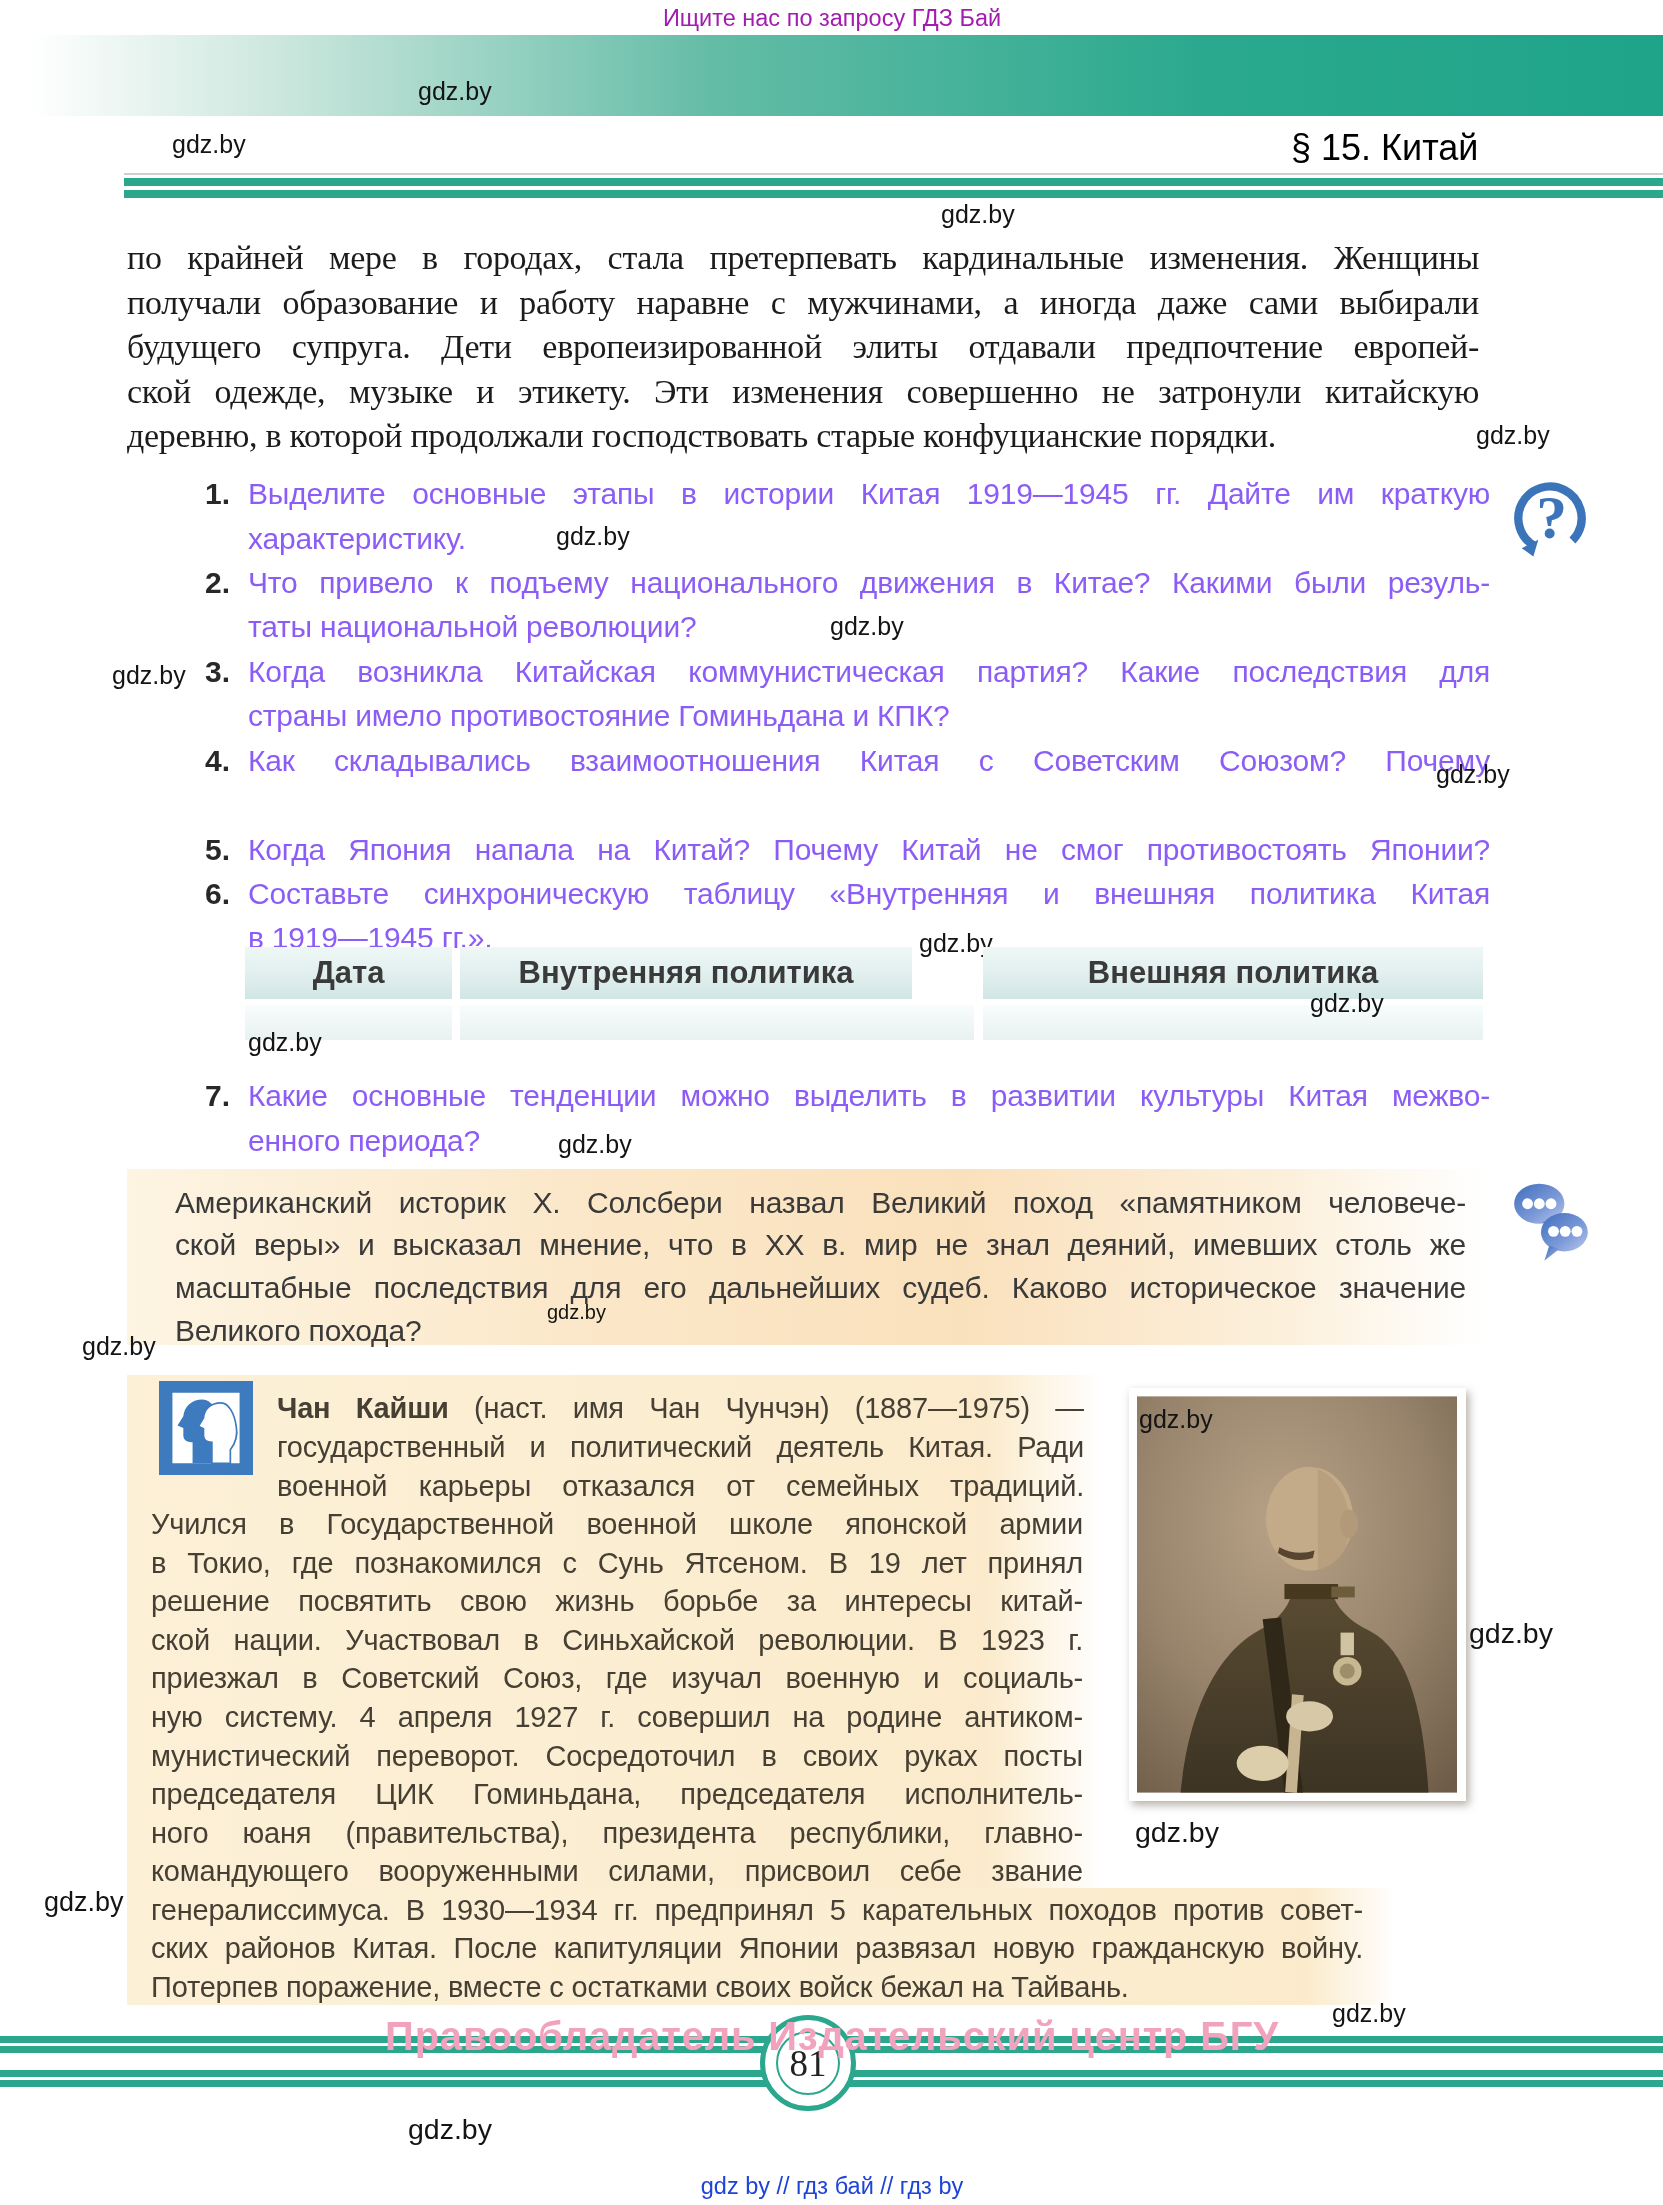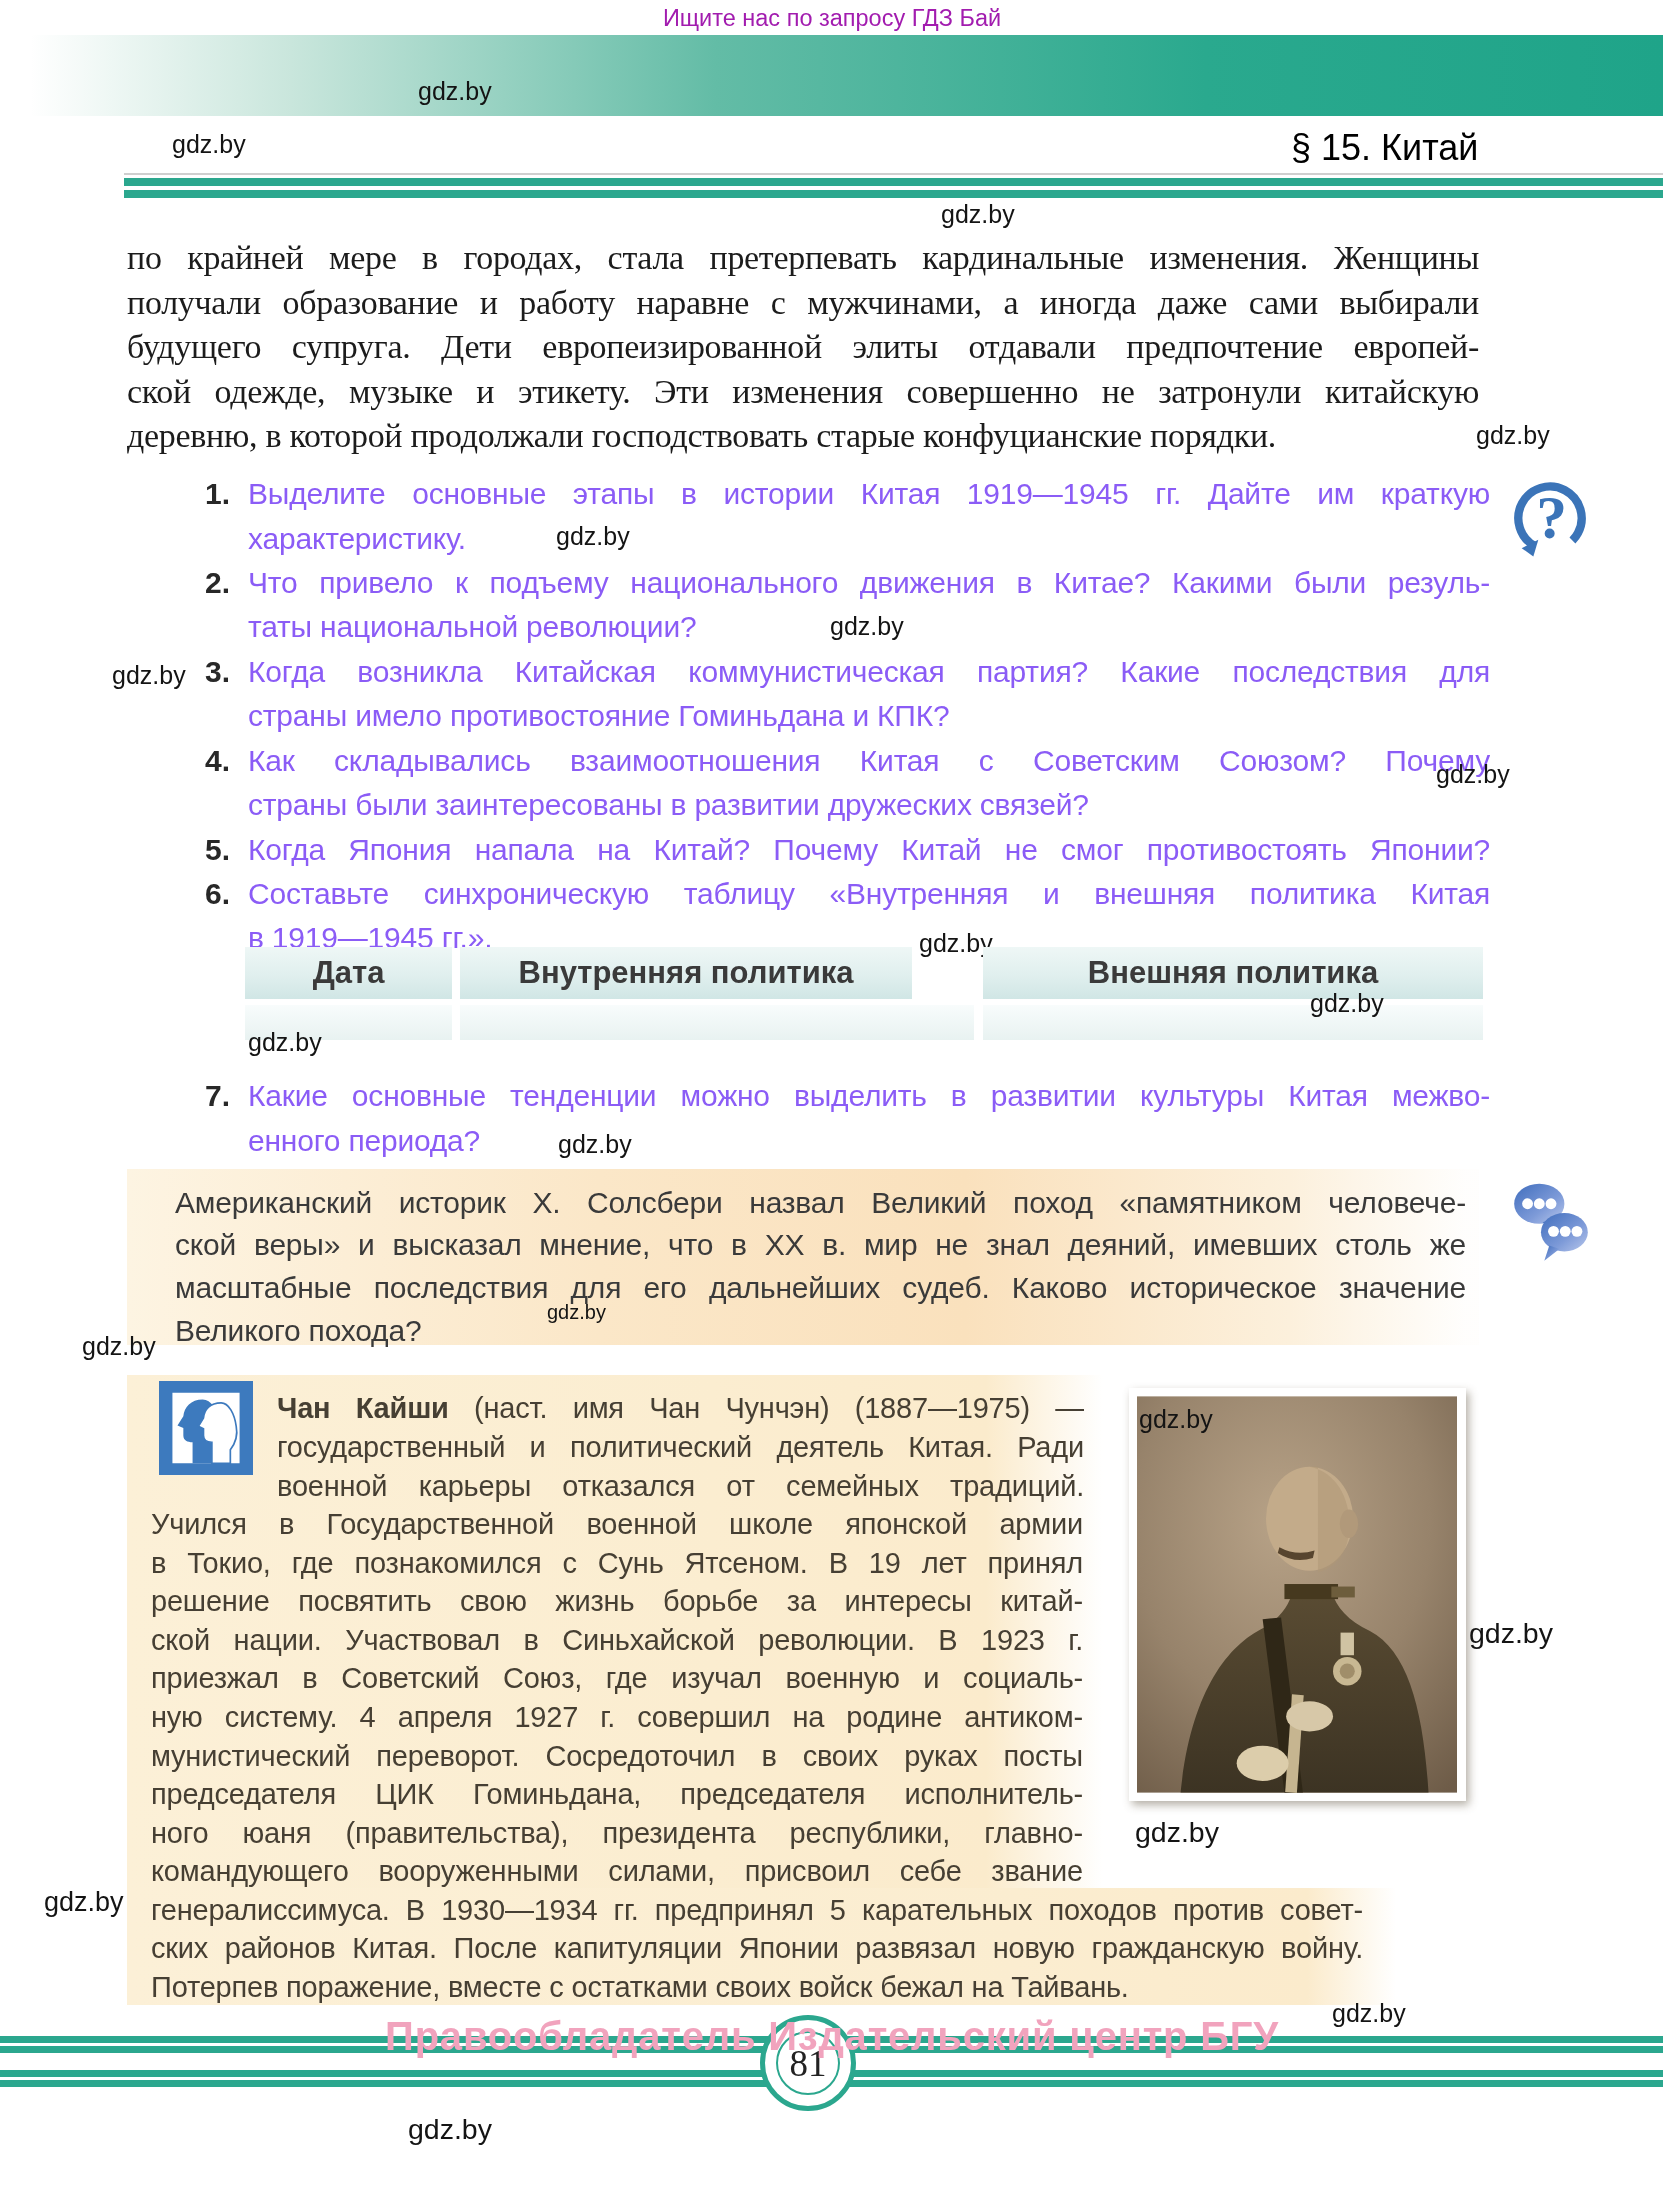--- a/index.html
+++ b/index.html
@@ -99,21 +99,20 @@
   <div class="abs qline" style="top:605px;">таты национальной революции?</div>
   <div class="abs wm" style="left:830px;top:612px;">gdz.by</div>
 
   <div class="abs qnum" style="top:650px;">3.</div>
   <div class="abs qline j" style="top:650px;">Когда возникла Китайская коммунистическая партия? Какие последствия для</div>
   <div class="abs qline" style="top:694px;">страны имело противостояние Гоминьдана и КПК?</div>
   <div class="abs wm" style="left:112px;top:661px;">gdz.by</div>
 
   <div class="abs qnum" style="top:739px;">4.</div>
   <div class="abs qline j" style="top:739px;">Как складывались взаимоотношения Китая с Советским Союзом? Почему</div>
-  <div class="abs qline" style="top:783px;">страны были заинтересованы в развитии дружеских связей?</div>
   <div class="abs wm" style="left:1436px;top:760px;">gdz.by</div>
 
   <div class="abs qnum" style="top:828px;">5.</div>
   <div class="abs qline j" style="top:828px;">Когда Япония напала на Китай? Почему Китай не смог противостоять Японии?</div>
 
   <div class="abs qnum" style="top:872px;">6.</div>
   <div class="abs qline j" style="top:872px;">Составьте синхроническую таблицу «Внутренняя и внешняя политика Китая</div>
   <div class="abs qline" style="top:916px;">в 1919—1945 гг.».</div>
 
   <div class="abs wm" style="left:919px;top:929px;">gdz.by</div>
@@ -228,15 +227,16 @@
 
   <div class="abs pink-copy">Правообладатель Издательский центр БГУ</div>
   <div class="abs fline" style="top:2036px;"></div>
   <div class="abs fline" style="top:2046px;"></div>
   <div class="abs fline" style="top:2070px;"></div>
   <div class="abs fline" style="top:2080px;"></div>
   <div class="abs page-circle">
     <div class="page-circle-inner">81</div>
   </div>
   <div class="abs wm" style="left:408px;top:2113px;font-size:28.5px;">gdz.by</div>
+  <div class="abs bottom-links">gdz by  //  гдз бай  //  гдз by</div>
 
 </div>
 
 
 </body></html>

